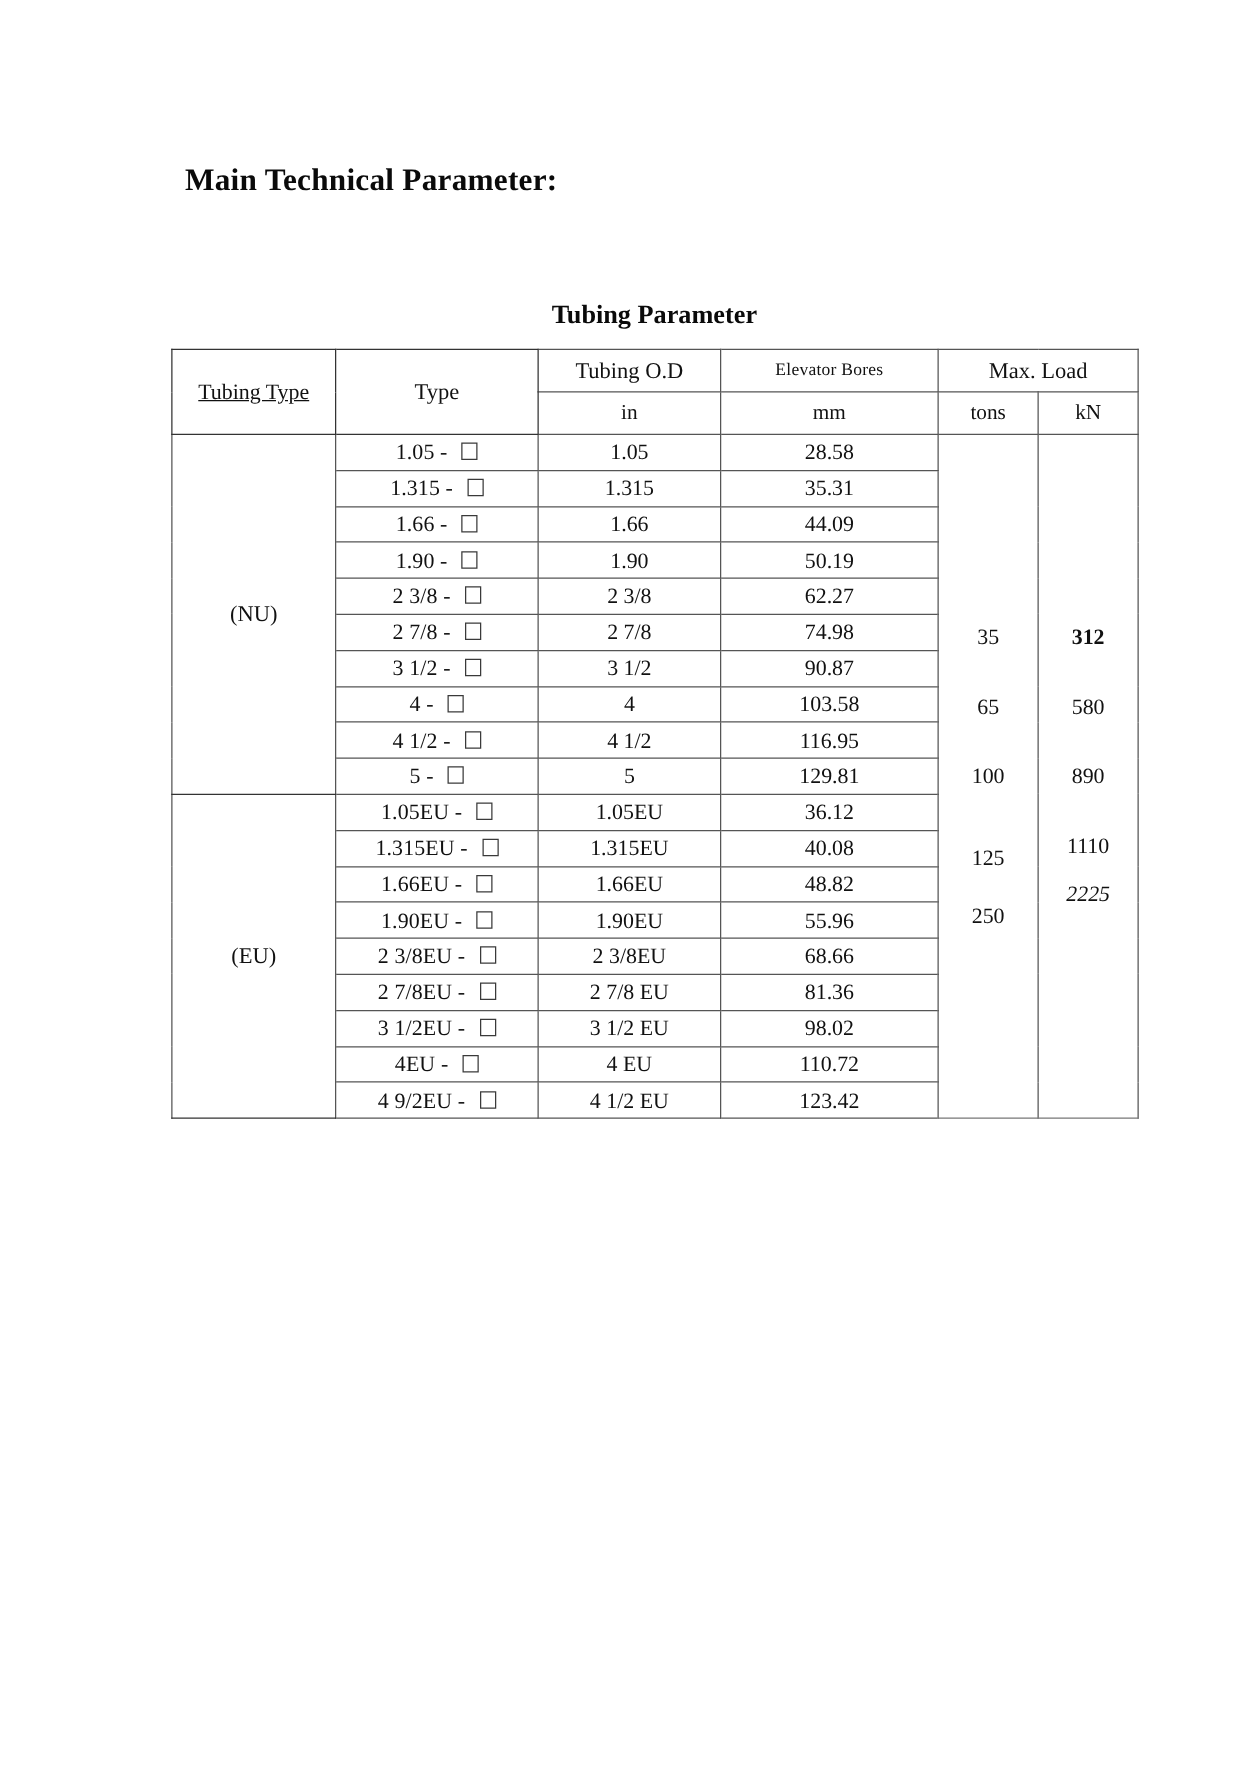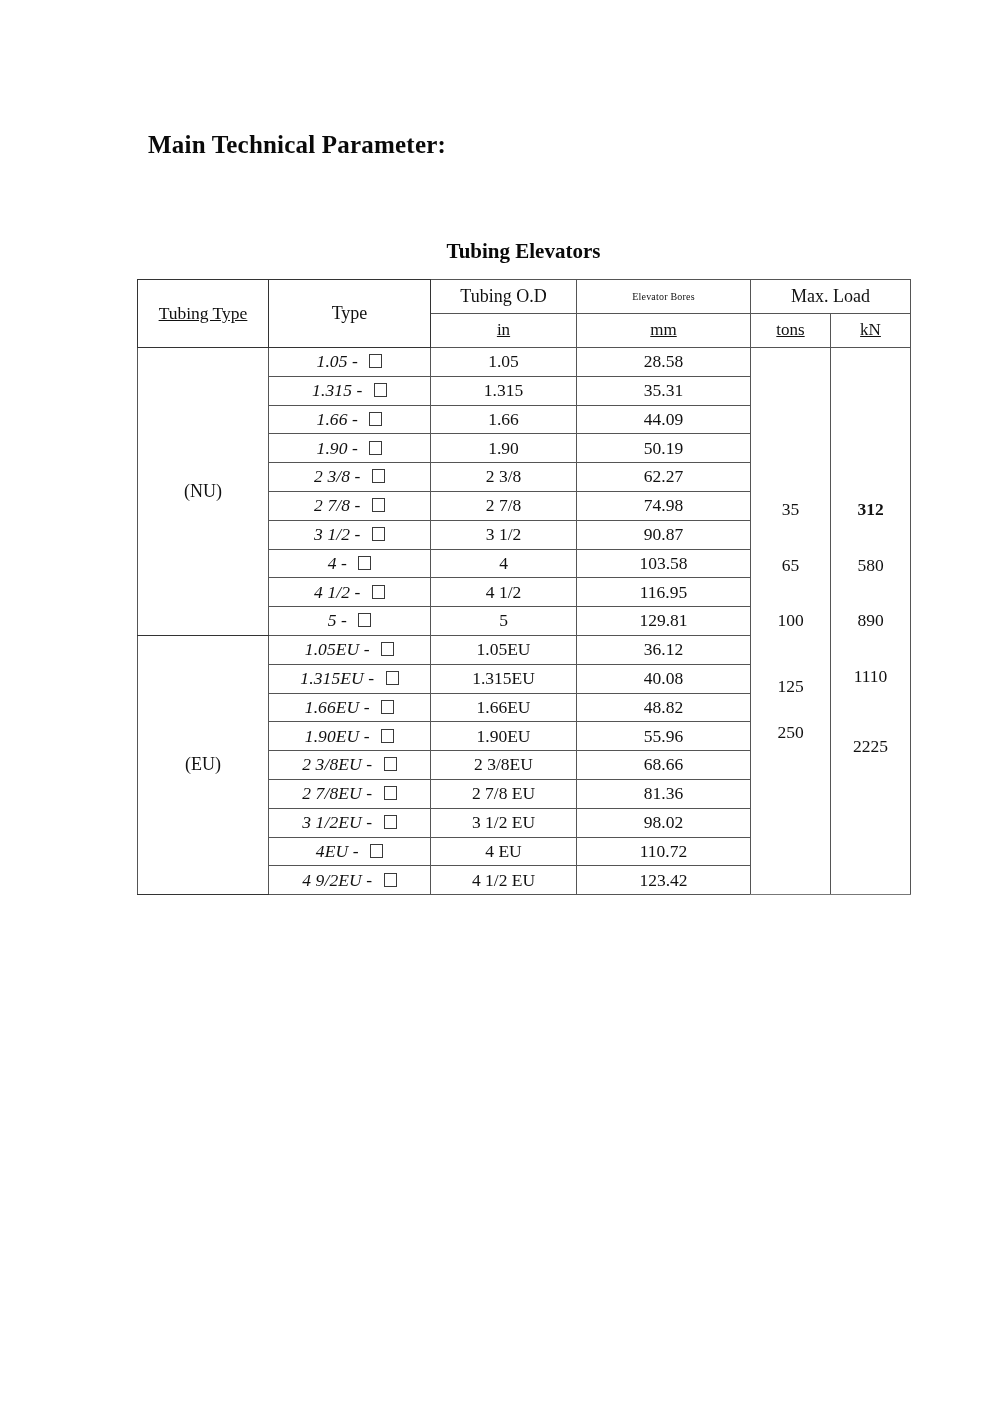--- a/index.html
+++ b/index.html
@@ -88,48 +88,46 @@
     border-left: 1px solid #333 !important;
     border-top: 1px solid #333 !important;
     border-bottom: 1px solid #333 !important;
   }
   .hdr-group {
     height: 33px;
     font-size: 18px;
     border-bottom: 1px solid #555 !important;
   }
   .hdr-group.small {
-    font-size: 10px;
+    font-size: 14px;
     letter-spacing: 0.2px;
   }
   .hdr-unit {
     height: 33px;
     font-size: 17px;
-    text-decoration: underline;
   }
   .hdr-tall.left-label {
     font-size: 17.5px;
     text-decoration: underline;
   }
 
   
   tr.body-row td { height: 27.8px; }
 
   td.grp-label {
     font-size: 18px;
     vertical-align: middle;
     border-top: 1px solid #333 !important;
     border-bottom: 1px solid #333 !important;
   }
 
   td.type-cell {
     font-size: 17.5px;
     text-align: center;
     letter-spacing: 0.1px;
-    font-style: italic;
   }
   td.in-cell, td.mm-cell {
     font-size: 17.5px;
   }
 
   
   .glyph-box {
     display: inline-block;
     width: 11px;
     height: 12px;
@@ -165,21 +163,21 @@
   tr.lite td { border-top-color: #b9b9b9; }
   tr.dark td { border-top-color: #2e2e2e; }
 </style>
 </head>
 <body>
 
 <div class="page">
 
   <div class="doc-heading">Main Technical Parameter:</div>
 
-  <div class="table-caption">Tubing Elevators</div>
+  <div class="table-caption">Tubing Parameter</div>
 
   <div class="table-wrap">
     <table class="param-table">
       <colgroup>
         <col class="c-tubingtype">
         <col class="c-type">
         <col class="c-in">
         <col class="c-mm">
         <col class="c-tons">
         <col class="c-kn">
@@ -213,21 +211,21 @@
                 <div class="load-val" style="top: 292px;">125</div>
                 <div class="load-val" style="top: 337.6px;">250</div>
               </div>
             </td>
             <td class="load-col" rowspan="19">
               <div class="load-stack" style="height: 528.2px;">
                 <div class="load-val" style="top: 115.2px; font-weight: bold;">312</div>
                 <div class="load-val" style="top: 170.8px;">580</div>
                 <div class="load-val" style="top: 226.4px;">890</div>
                 <div class="load-val" style="top: 282px;">1110</div>
-                <div class="load-val" style="top: 352px;">2225</div>
+                <div class="load-val" style="top: 321px; font-style: italic;">2225</div>
               </div>
             </td>
           </tr>
           <tr class="body-row lite">
             <td class="type-cell"><span>1.315 - </span><span class="glyph-box"></span></td>
             <td class="in-cell">1.315</td>
             <td class="mm-cell">35.31</td>
           </tr>
           <tr class="body-row dark">
             <td class="type-cell"><span>1.66 - </span><span class="glyph-box"></span></td>

